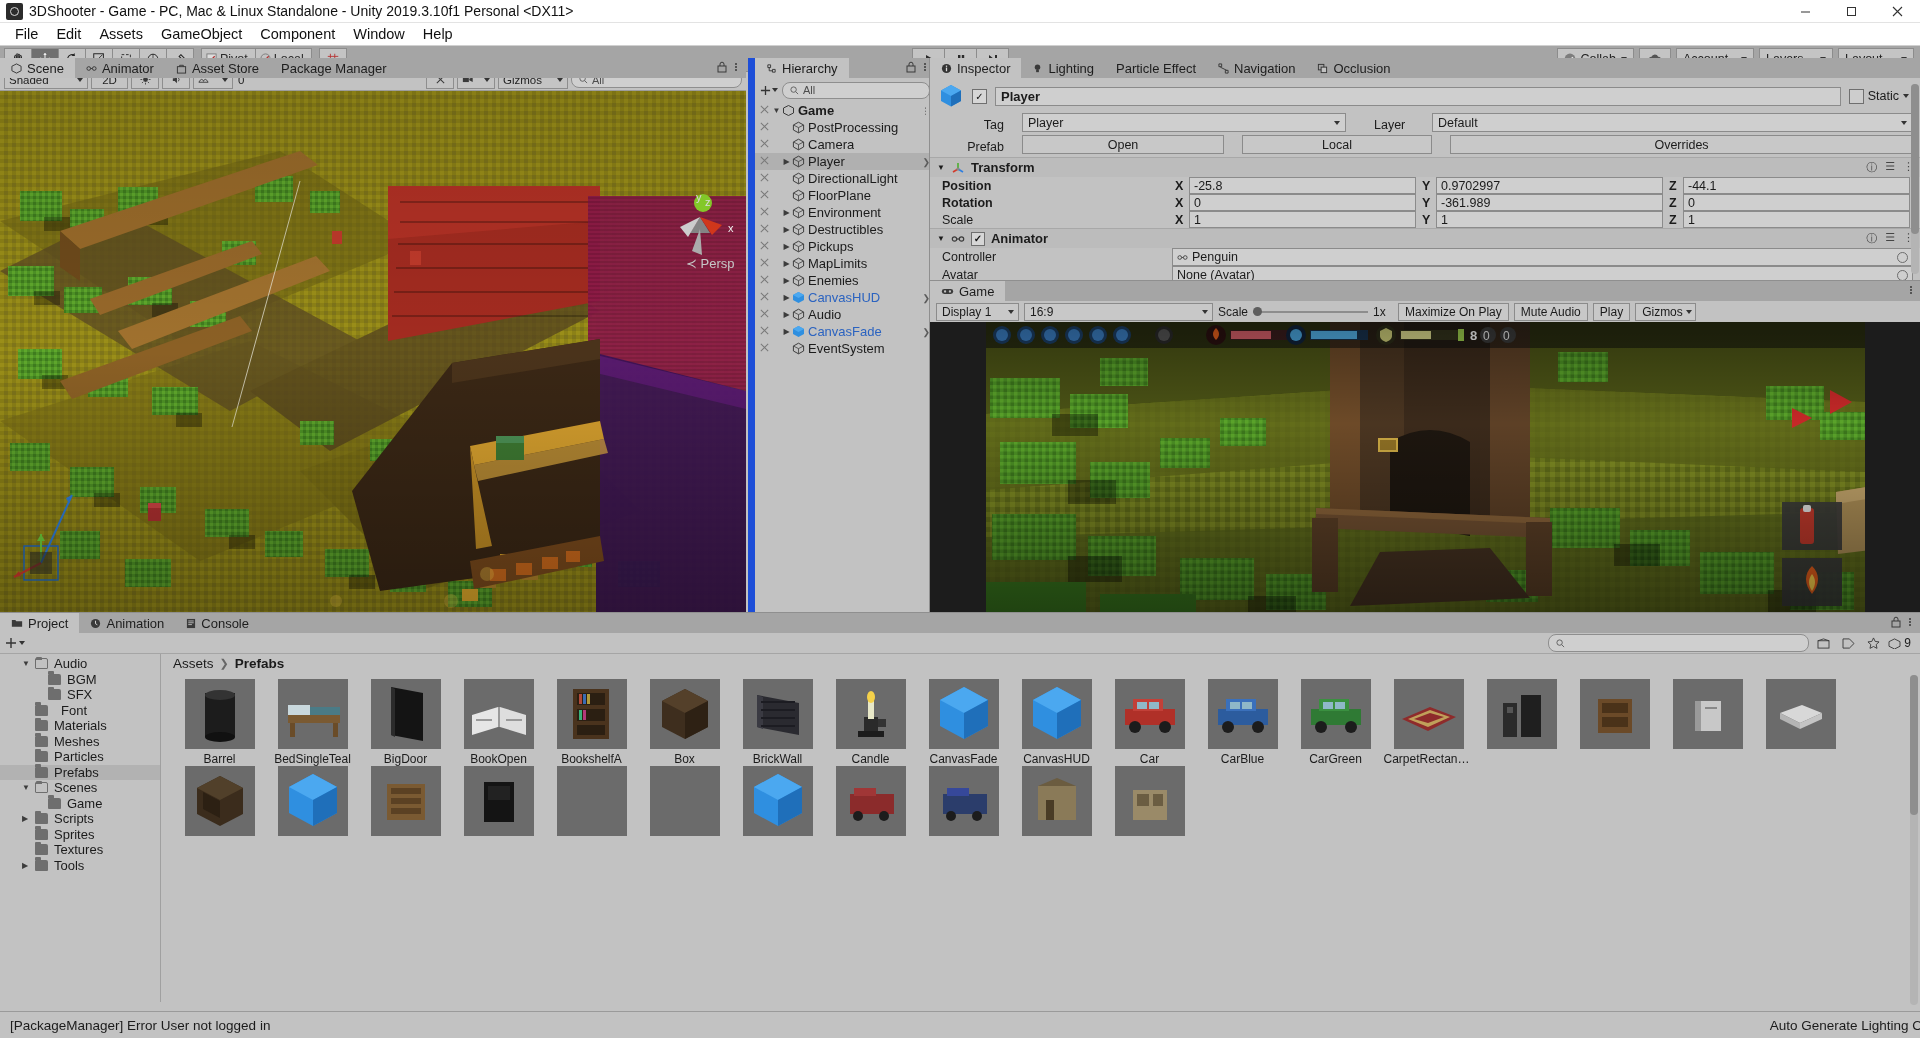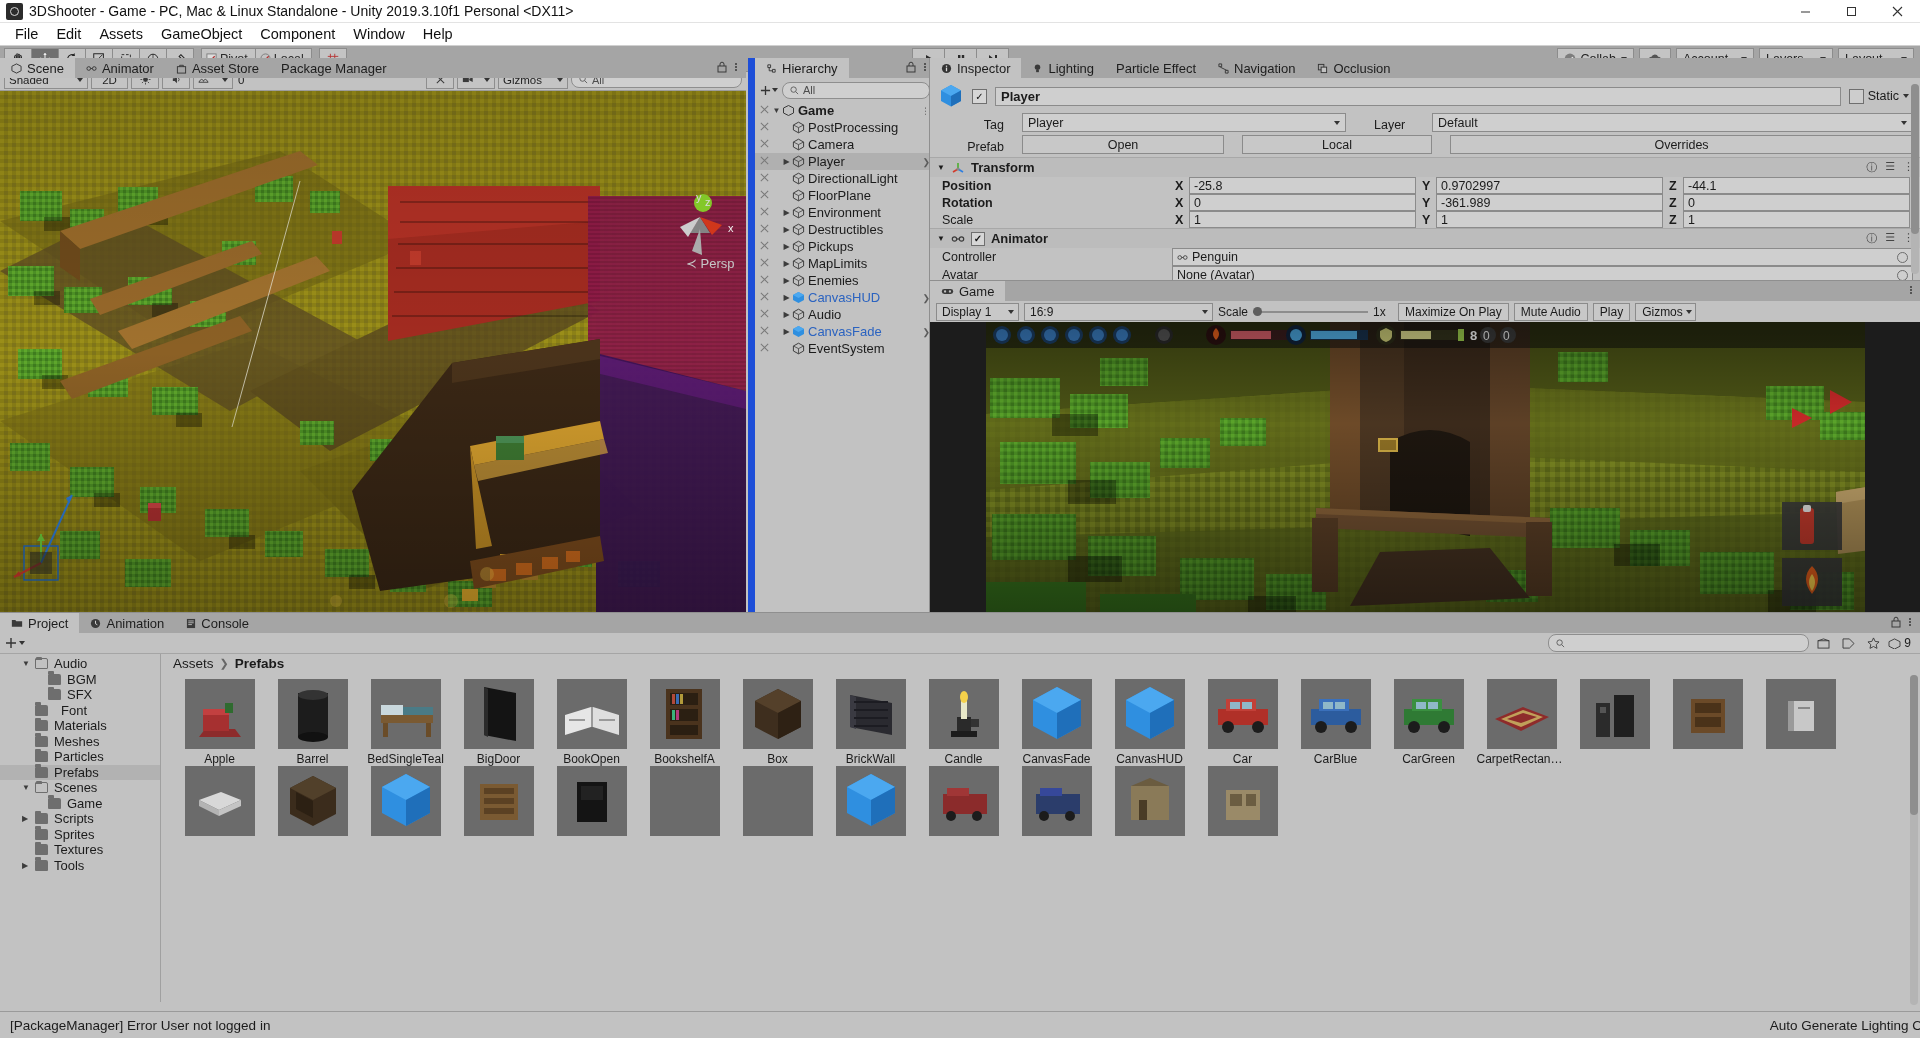--- a/index.html
+++ b/index.html
@@ -1367,32 +1367,20 @@
         <div class="breadcrumb">
           <span>Assets</span>
           <span style="color:#666;font-size:11px">❯</span>
           <span class="cur">Prefabs</span>
         </div>
         <div class="grid" id="asset-grid">
             <div class="cell">
               <div class="thumb">
                 <svg width="70" height="70" viewBox="0 0 70 70">
                   <rect width="70" height="70" fill="#6b6b6b"></rect>
-                  <path d="M20 50 L50 50 L56 58 L14 58 Z" fill="#8d2b2b"></path>
-                  <rect x="18" y="30" width="26" height="22" fill="#a63030"></rect>
-                  <rect x="18" y="30" width="26" height="6" fill="#c24040"></rect>
-                  <rect x="40" y="24" width="8" height="10" fill="#2f6b2f"></rect>
-                </svg>
-              </div>
-              <div class="cap">Apple</div>
-            </div>
-            <div class="cell">
-              <div class="thumb">
-                <svg width="70" height="70" viewBox="0 0 70 70">
-                  <rect width="70" height="70" fill="#6b6b6b"></rect>
                   <rect x="20" y="14" width="30" height="44" fill="#1c1c1c"></rect>
                   <ellipse cx="35" cy="16" rx="15" ry="5" fill="#333"></ellipse>
                   <ellipse cx="35" cy="58" rx="15" ry="5" fill="#111"></ellipse>
                 </svg>
               </div>
               <div class="cap">Barrel</div>
             </div>
             <div class="cell">
               <div class="thumb">
                 <svg width="70" height="70" viewBox="0 0 70 70">

